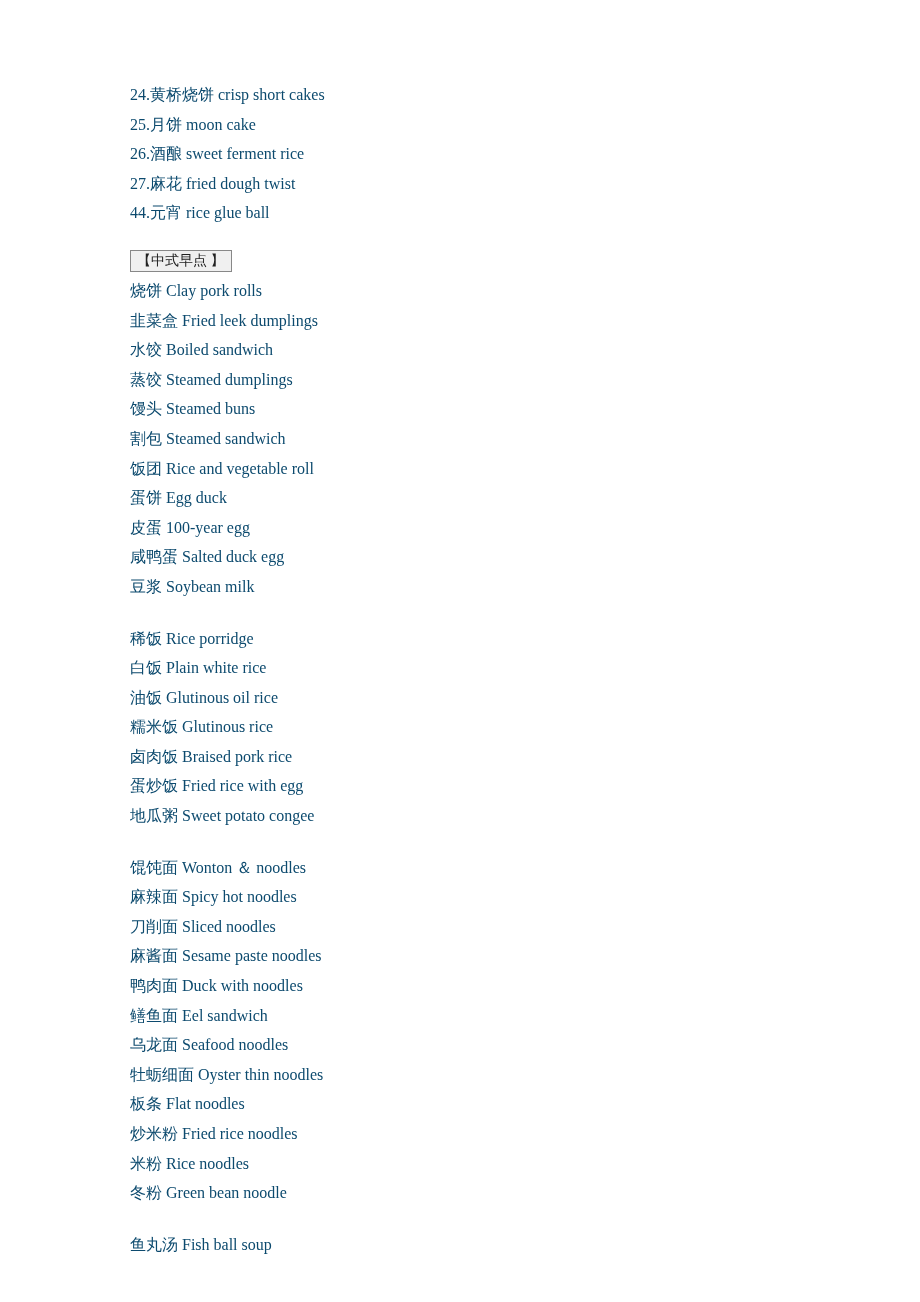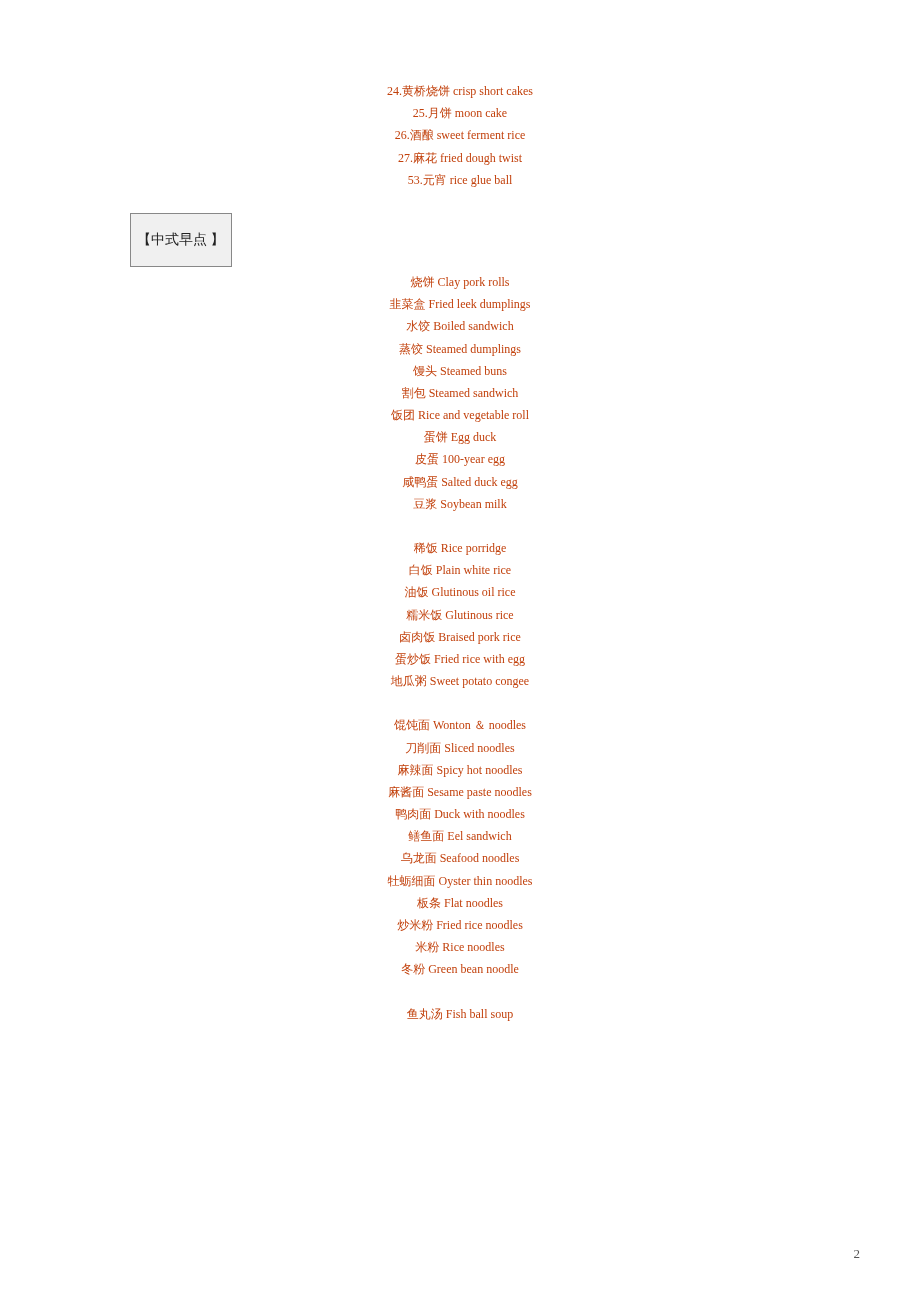--- a/index.html
+++ b/index.html
@@ -17,28 +17,27 @@
       position: relative;
     }
     .page-content {
       padding: 80px 130px 80px 130px;
     }
     .section {
       margin-bottom: 22px;
     }
     .menu-item {
       line-height: 1.85;
-      font-size: 12px;
-      color: #c2410c;
-      text-align: center;
+      font-size: 16px;
+      color: #0c4a6e;
     }
     .section-header {
       display: inline-block;
       border: 1px solid #888;
-      padding: 17px 6px;
+      padding: 1px 6px;
       margin-bottom: 4px;
       font-size: 14px;
       color: #222;
       background: #f0f0f0;
     }
     .page-number {
       position: absolute;
       bottom: 40px;
       right: 60px;
       font-size: 13px;
@@ -48,21 +47,21 @@
 </head>
 <body>
 
 <div class="page-content">
 
   <div class="section">
     <div class="menu-item">24.黄桥烧饼  crisp short cakes</div>
     <div class="menu-item">25.月饼  moon cake</div>
     <div class="menu-item">26.酒酿  sweet ferment rice</div>
     <div class="menu-item">27.麻花  fried dough twist</div>
-    <div class="menu-item">53.元宵  rice glue ball</div>
+    <div class="menu-item">44.元宵  rice glue ball</div>
   </div>
 
   <div class="section">
     <div class="section-header">【中式早点 】</div>
     <div class="menu-item">烧饼  Clay pork rolls</div>
     <div class="menu-item">韭菜盒  Fried leek dumplings</div>
     <div class="menu-item">水饺  Boiled sandwich</div>
     <div class="menu-item">蒸饺  Steamed dumplings</div>
     <div class="menu-item">馒头  Steamed buns</div>
     <div class="menu-item">割包  Steamed sandwich</div>
@@ -78,22 +77,22 @@
     <div class="menu-item">白饭  Plain white rice</div>
     <div class="menu-item">油饭  Glutinous oil rice</div>
     <div class="menu-item">糯米饭  Glutinous rice</div>
     <div class="menu-item">卤肉饭  Braised pork rice</div>
     <div class="menu-item">蛋炒饭  Fried rice with egg</div>
     <div class="menu-item">地瓜粥  Sweet potato congee</div>
   </div>
 
   <div class="section">
     <div class="menu-item">馄饨面  Wonton  ＆  noodles</div>
+    <div class="menu-item">麻辣面  Spicy hot noodles</div>
     <div class="menu-item">刀削面  Sliced noodles</div>
-    <div class="menu-item">麻辣面  Spicy hot noodles</div>
     <div class="menu-item">麻酱面  Sesame paste noodles</div>
     <div class="menu-item">鸭肉面  Duck with noodles</div>
     <div class="menu-item">鳝鱼面  Eel sandwich</div>
     <div class="menu-item">乌龙面  Seafood noodles</div>
     <div class="menu-item">牡蛎细面  Oyster thin noodles</div>
     <div class="menu-item">板条  Flat noodles</div>
     <div class="menu-item">炒米粉  Fried rice noodles</div>
     <div class="menu-item">米粉  Rice noodles</div>
     <div class="menu-item">冬粉  Green bean noodle</div>
   </div>

